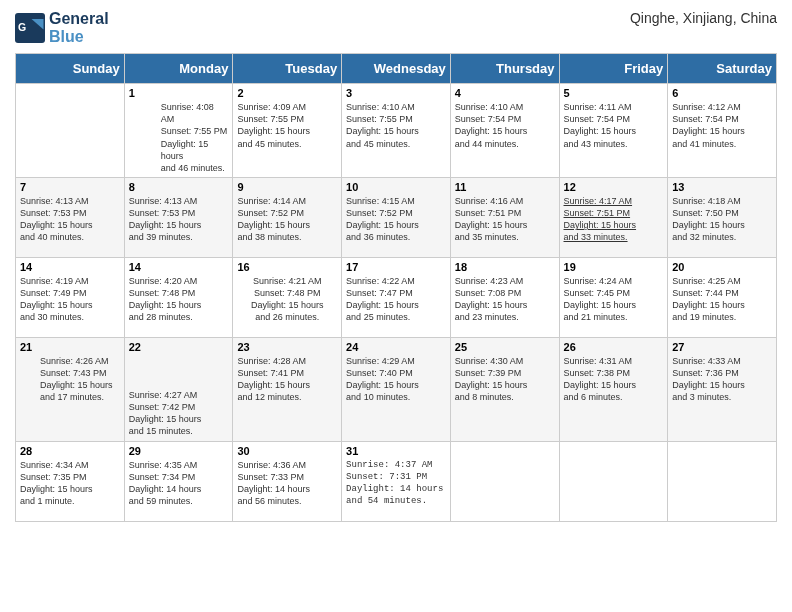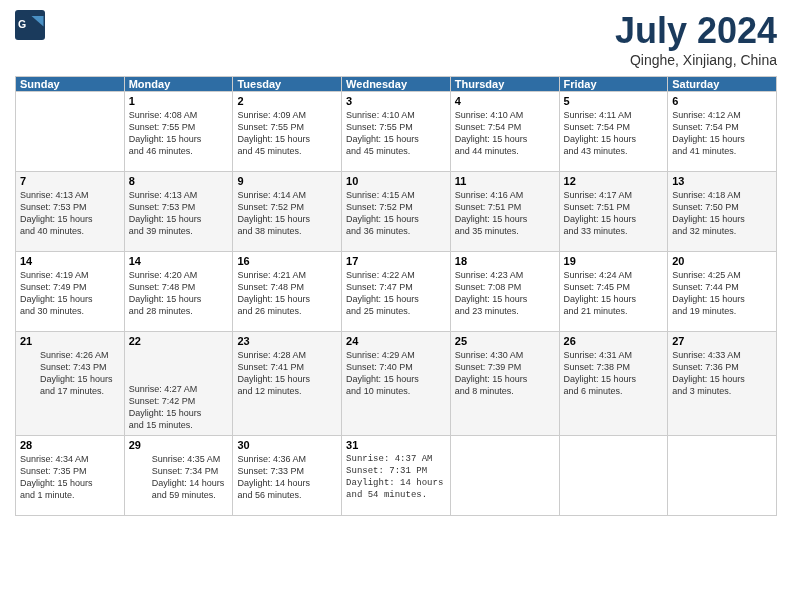--- a/index.html
+++ b/index.html
@@ -43,23 +43,23 @@
       color: #333;
     }
     .calendar {
       width: 100%;
       border-collapse: collapse;
       font-size: 9.5px;
     }
     .calendar th {
       background-color: #2e6da4;
       color: #fff;
-      padding: 1px 4px;
-      text-align: left;
-      font-size: 11px;
+      padding: 7px 4px;
+      text-align: right;
+      font-size: 13px;
       border: 1px solid #ccc;
     }
     .calendar td {
       border: 1px solid #ccc;
       vertical-align: top;
       padding: 3px 4px;
       width: calc(100% / 7);
       height: 80px;
     }
     .day-num {
@@ -82,23 +82,28 @@
 <body>
 
 <div class="page">
   <div class="header">
     <div class="logo">
       <svg class="logo-icon" viewBox="0 0 40 40">
         <rect x="0" y="0" width="40" height="40" rx="4" fill="#1a3a5c"></rect>
         <text x="4" y="24" font-size="14" font-weight="bold" fill="white" font-family="Arial">G</text>
         <polygon points="22,8 38,8 38,22" fill="#4a90c4"></polygon>
       </svg>
+      <div>
+        <div style="font-size:16px;font-weight:bold;color:#1a3a5c;line-height:1.1;">
+          <span style="color:#1a3a5c;">General</span>
+        </div>
+        <div style="font-size:16px;font-weight:bold;color:#4a90c4;line-height:1.1;">Blue</div>
+      </div>
     </div>
     <div class="title-area">
-      <div class="month-title">July 2024</div>
       <div class="location">Qinghe, Xinjiang, China</div>
     </div>
   </div>
 
   <table class="calendar">
     <thead>
       <tr>
       <th>Sunday</th>
           <th>Monday</th>
           <th>Tuesday</th>
@@ -106,21 +111,21 @@
           <th>Thursday</th>
           <th>Friday</th>
           <th>Saturday</th>
         </tr>
     </thead>
     <tbody id="calendar-body">
     <tr>
           <td class="empty"></td>
           <td>
             <span class="day-num">1</span>
-            <div class="day-info" style="white-space: pre-line;">Sunrise: 4:08 AM
+            <div class="day-info" style="white-space: pre-line; margin-left: 32px;">Sunrise: 4:08 AM
 Sunset: 7:55 PM
 Daylight: 15 hours
 and 46 minutes.</div>
           </td>
           <td>
             <span class="day-num">2</span>
             <div class="day-info" style="white-space: pre-line;">Sunrise: 4:09 AM
 Sunset: 7:55 PM
 Daylight: 15 hours
 and 45 minutes.</div>
@@ -185,21 +190,21 @@
           </td>
           <td>
             <span class="day-num">11</span>
             <div class="day-info" style="white-space: pre-line;">Sunrise: 4:16 AM
 Sunset: 7:51 PM
 Daylight: 15 hours
 and 35 minutes.</div>
           </td>
           <td>
             <span class="day-num">12</span>
-            <div class="day-info" style="white-space: pre-line;">Sunrise: 4:17 AM
+            <div class="day-info" style="white-space: pre-line; text-decoration: underline;">Sunrise: 4:17 AM
 Sunset: 7:51 PM
 Daylight: 15 hours
 and 33 minutes.</div>
           </td>
           <td>
             <span class="day-num">13</span>
             <div class="day-info" style="white-space: pre-line;">Sunrise: 4:18 AM
 Sunset: 7:50 PM
 Daylight: 15 hours
 and 32 minutes.</div>
@@ -215,21 +220,21 @@
           </td>
           <td>
             <span class="day-num">14</span>
             <div class="day-info" style="white-space: pre-line;">Sunrise: 4:20 AM
 Sunset: 7:48 PM
 Daylight: 15 hours
 and 28 minutes.</div>
           </td>
           <td>
             <span class="day-num">16</span>
-            <div class="day-info" style="white-space: pre-line;">Sunrise: 4:21 AM
+            <div class="day-info" style="white-space: pre-line; text-align: center;">Sunrise: 4:21 AM
 Sunset: 7:48 PM
 Daylight: 15 hours
 and 26 minutes.</div>
           </td>
           <td>
             <span class="day-num">17</span>
             <div class="day-info" style="white-space: pre-line;">Sunrise: 4:22 AM
 Sunset: 7:47 PM
 Daylight: 15 hours
 and 25 minutes.</div>
@@ -310,21 +315,21 @@
         <tr>
           <td>
             <span class="day-num">28</span>
             <div class="day-info" style="white-space: pre-line;">Sunrise: 4:34 AM
 Sunset: 7:35 PM
 Daylight: 15 hours
 and 1 minute.</div>
           </td>
           <td>
             <span class="day-num">29</span>
-            <div class="day-info" style="white-space: pre-line; margin-left: 23px;">Sunrise: 4:35 AM
+            <div class="day-info" style="white-space: pre-line;">Sunrise: 4:35 AM
 Sunset: 7:34 PM
 Daylight: 14 hours
 and 59 minutes.</div>
           </td>
           <td>
             <span class="day-num">30</span>
             <div class="day-info" style="white-space: pre-line;">Sunrise: 4:36 AM
 Sunset: 7:33 PM
 Daylight: 14 hours
 and 56 minutes.</div>

